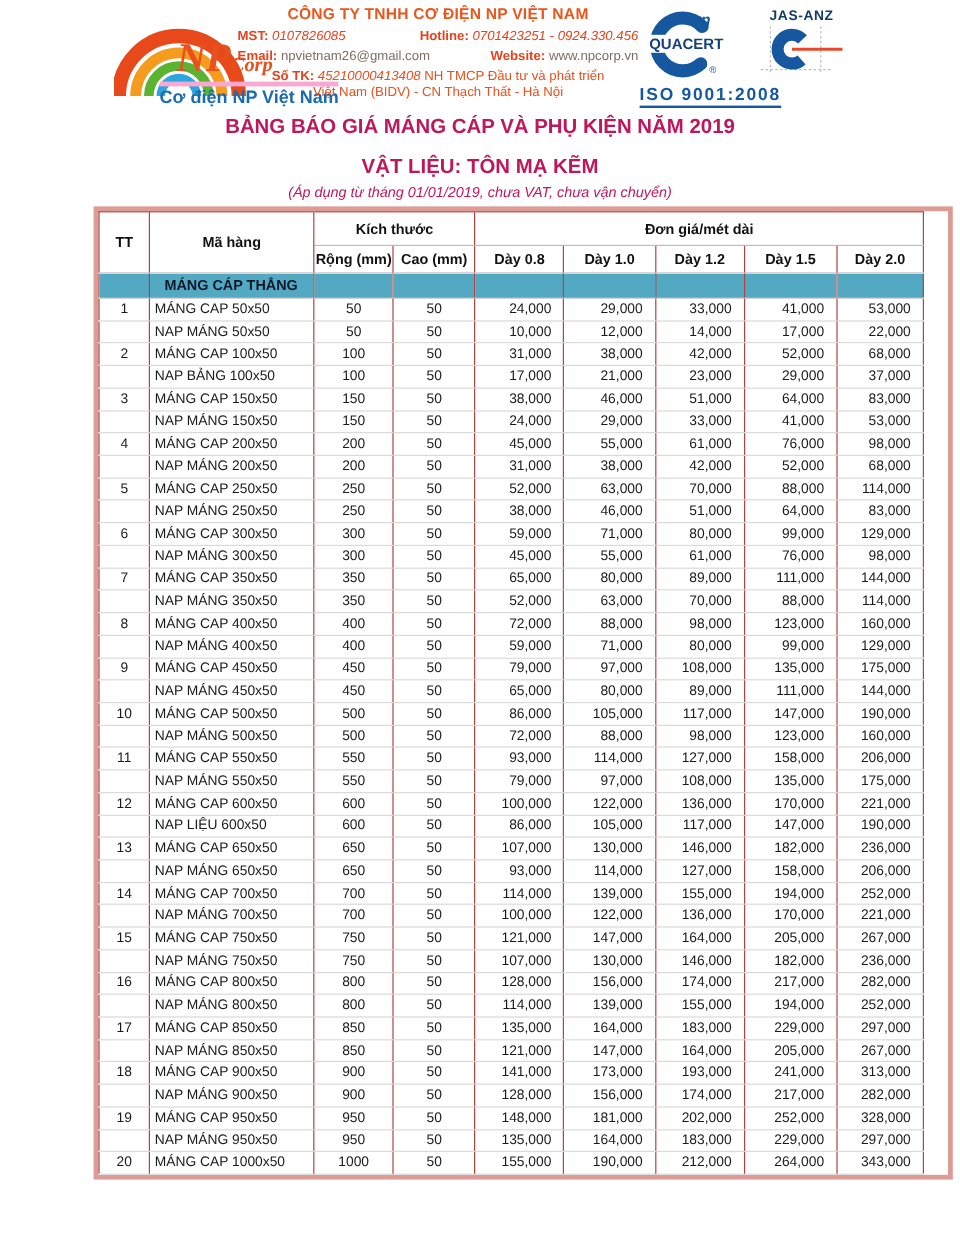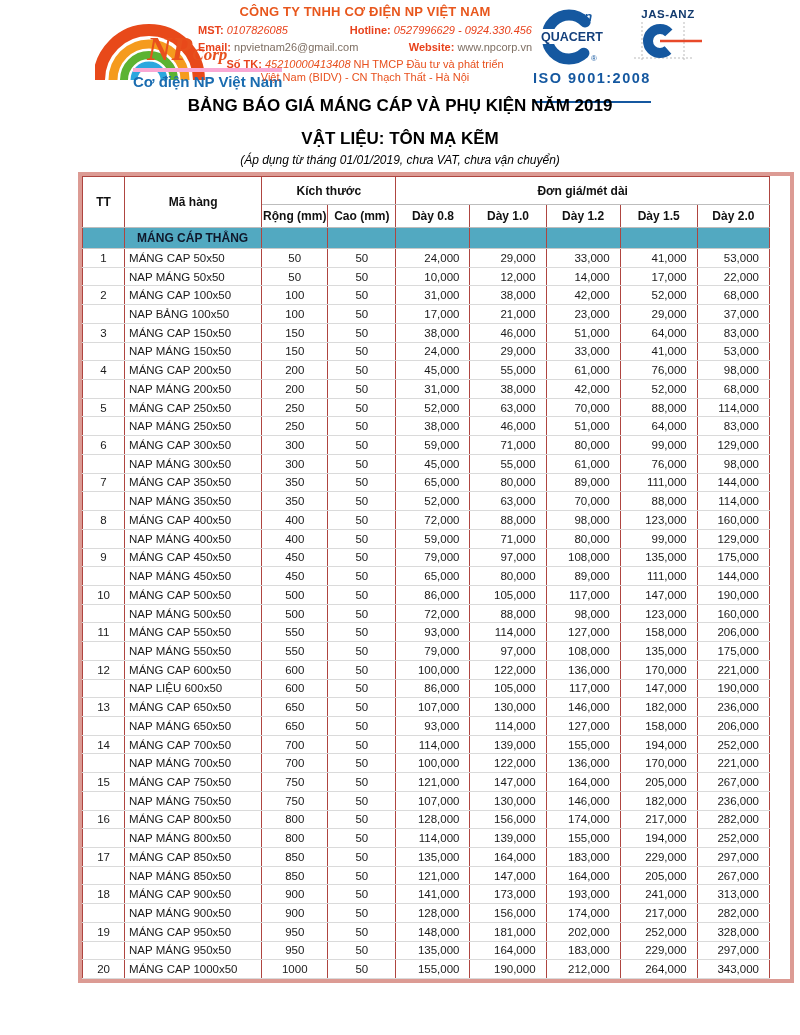--- a/index.html
+++ b/index.html
@@ -26,24 +26,24 @@
   .contact-num { color:#e8421c; font-style:italic; }
   .contact-plain { color:#7d6e62;margin-top:48px; }
   .bank-line { margin-top:5px; font-size:11px; color:#e8501d; }
   .bank-acct { font-style:italic; }
   .bank-label { font-weight:bold; color:#e8421c; }
 
   .badges { position:absolute; left:533px; top:8px; width:180px; }
   .badges-row { display:flex; align-items:flex-start; }
   .jasanz-block { margin-left:4px; text-align:center; }
   .jasanz-title { font-size:11.5px; font-weight:bold; color:#123a6e; letter-spacing:0.5px; }
-  .iso-bar { margin-top:2px; display:inline-block; font-size:14.5px; font-weight:bold; color:#1558a0; letter-spacing:1.5px; border-bottom:2.5px solid #1558a0; padding-bottom:15px; white-space:nowrap; }
+  .iso-bar { margin-top:2px; display:inline-block; font-size:14.5px; font-weight:bold; color:#1558a0; letter-spacing:1.5px; border-bottom:2.5px solid #1558a0; padding-bottom:1px; white-space:nowrap; }
 
   
-  .title-block { position:absolute; top:96px; left:0; width:800px; text-align:center; color:#000000; }
+  .title-block { position:absolute; top:96px; left:0; width:800px; text-align:center; color:#be185d; }
   .title-main { font-size:17px; font-weight:bold; }
   .title-sub { font-size:17px; font-weight:bold; margin-top:13px; }
   .title-note { font-size:12px; font-style:italic; margin-top:4px; }
 
   
   .table-wrap { position:absolute; top:172px; left:78px; width:716px; border:4px solid #dc9b94; background:#fff; }
   table { border-collapse:collapse; width:688px; table-layout:fixed; border:1px solid #ae4540; }
   th, td { border-right:1px solid #ae4540; overflow:hidden; white-space:nowrap; }
   th:last-child, td:last-child { border-right:none; }
   thead th { background:#fff; color:#111; font-size:12px; font-weight:bold; text-align:center; vertical-align:middle; border-bottom:1px solid #bdbdbd; }
@@ -72,21 +72,21 @@
     <div class="logo-text">
       <span class="logo-np">NP</span><span class="logo-corp">Corp</span>
     </div>
     <div class="logo-tagline">Cơ điện NP Việt Nam</div>
   </div>
 
   <div class="center-info">
     <div class="company-name">CÔNG TY TNHH CƠ ĐIỆN NP VIỆT NAM</div>
     <div class="contact-row">
       <span><span class="contact-label">MST:</span> <span class="contact-num">0107826085</span></span>
-      <span><span class="contact-label">Hotline:</span> <span class="contact-num">0527996629 - 0924.330.456</span></span>
+      <span><span class="contact-label">Hotline:</span> <span class="contact-num">0701423251 - 0924.330.456</span></span>
     </div>
     <div class="contact-row">
       <span><span class="contact-label">Email:</span> <span class="contact-plain">npvietnam26@gmail.com</span></span>
       <span><span class="contact-label">Website:</span> <span class="contact-plain">www.npcorp.vn</span></span>
     </div>
     <div class="bank-line">
       <span class="bank-label">Số TK:</span>
       <span class="bank-acct">45210000413408</span>
       <span>NH TMCP Đầu tư và phát triển</span>
     </div>

